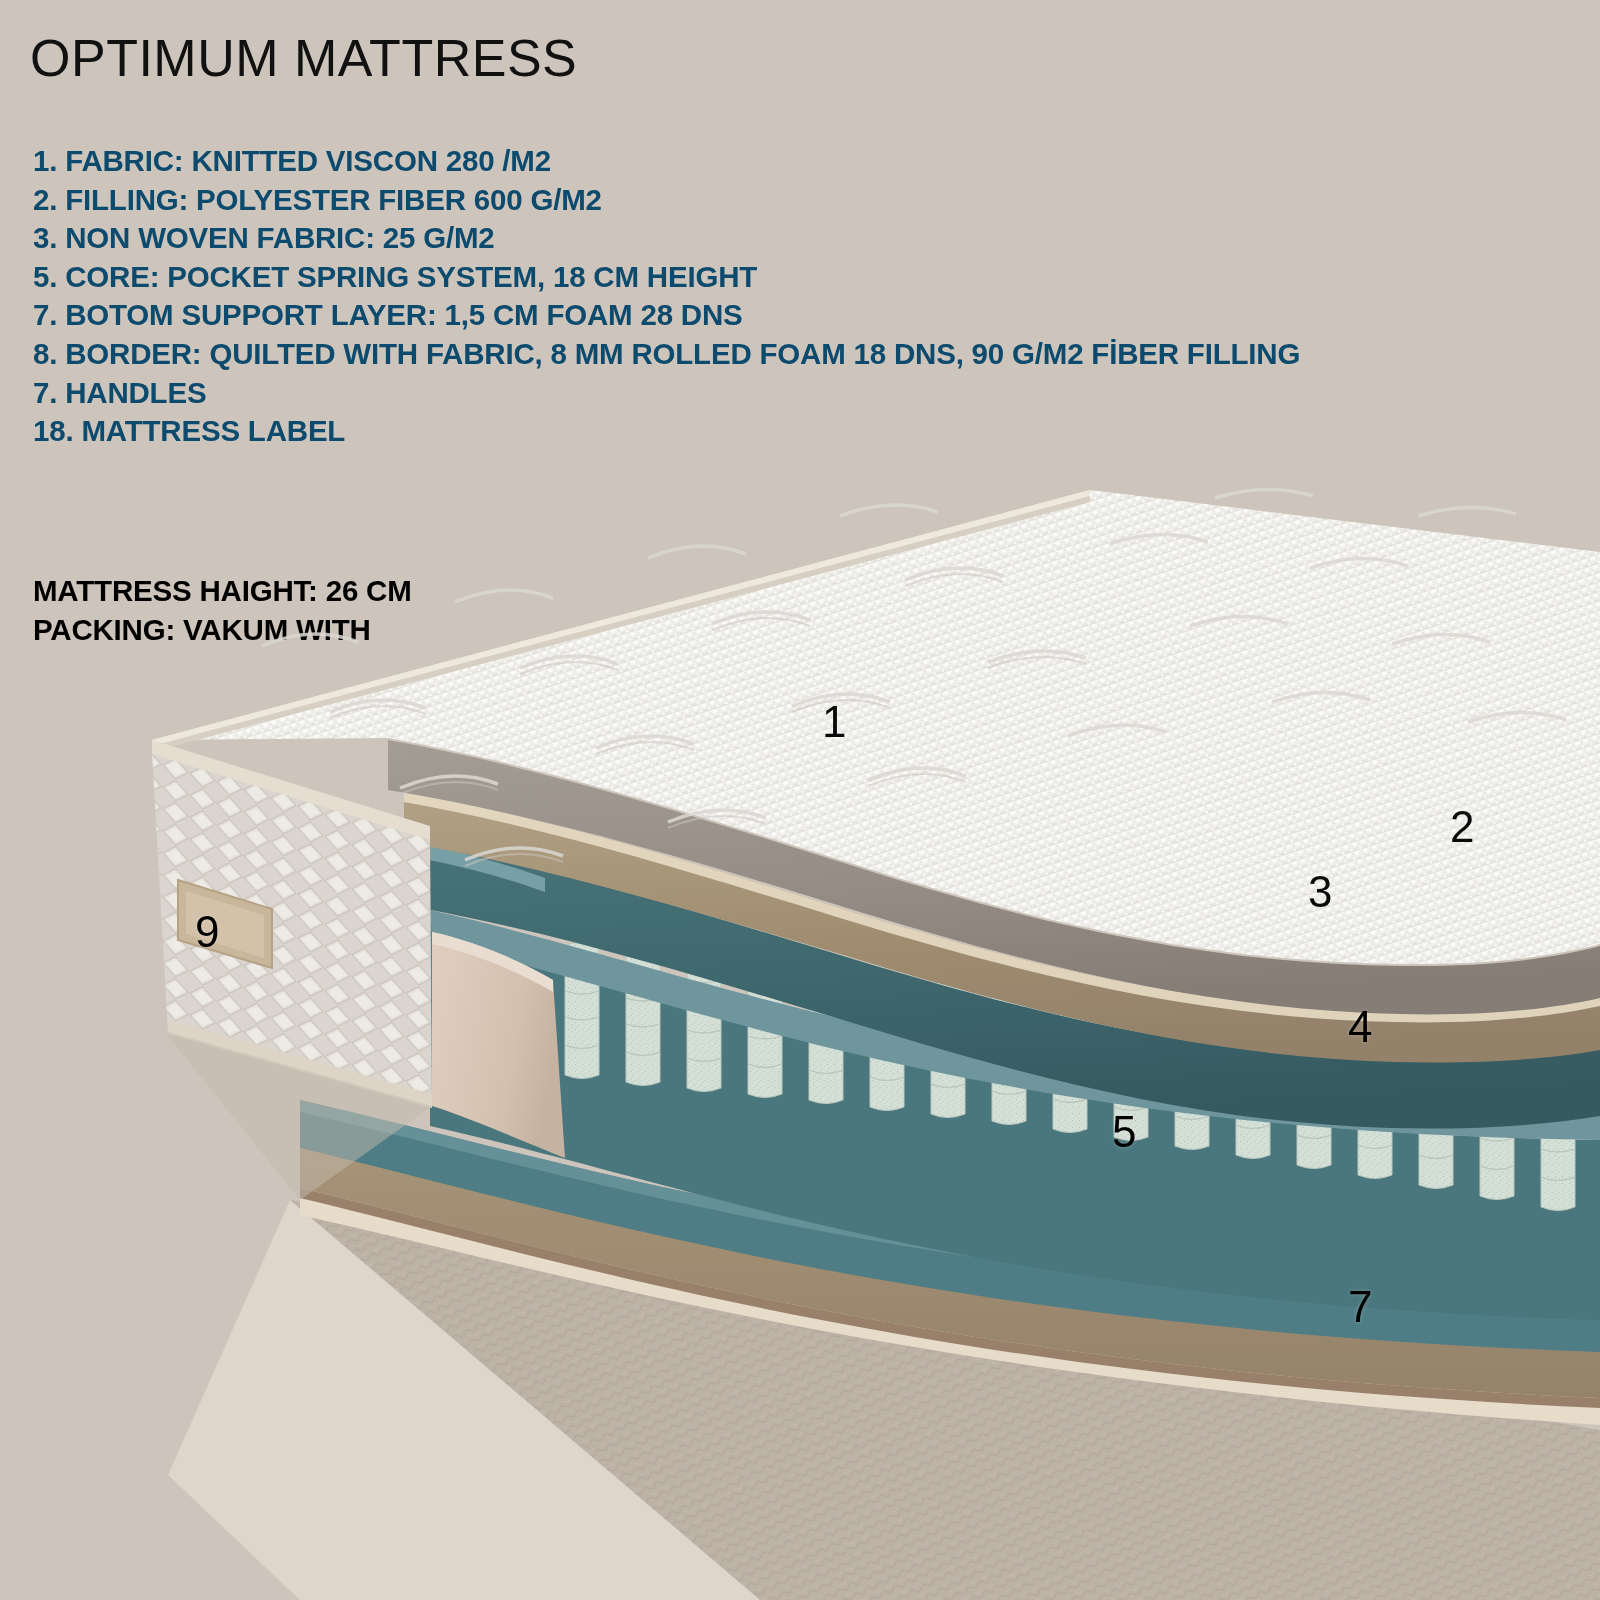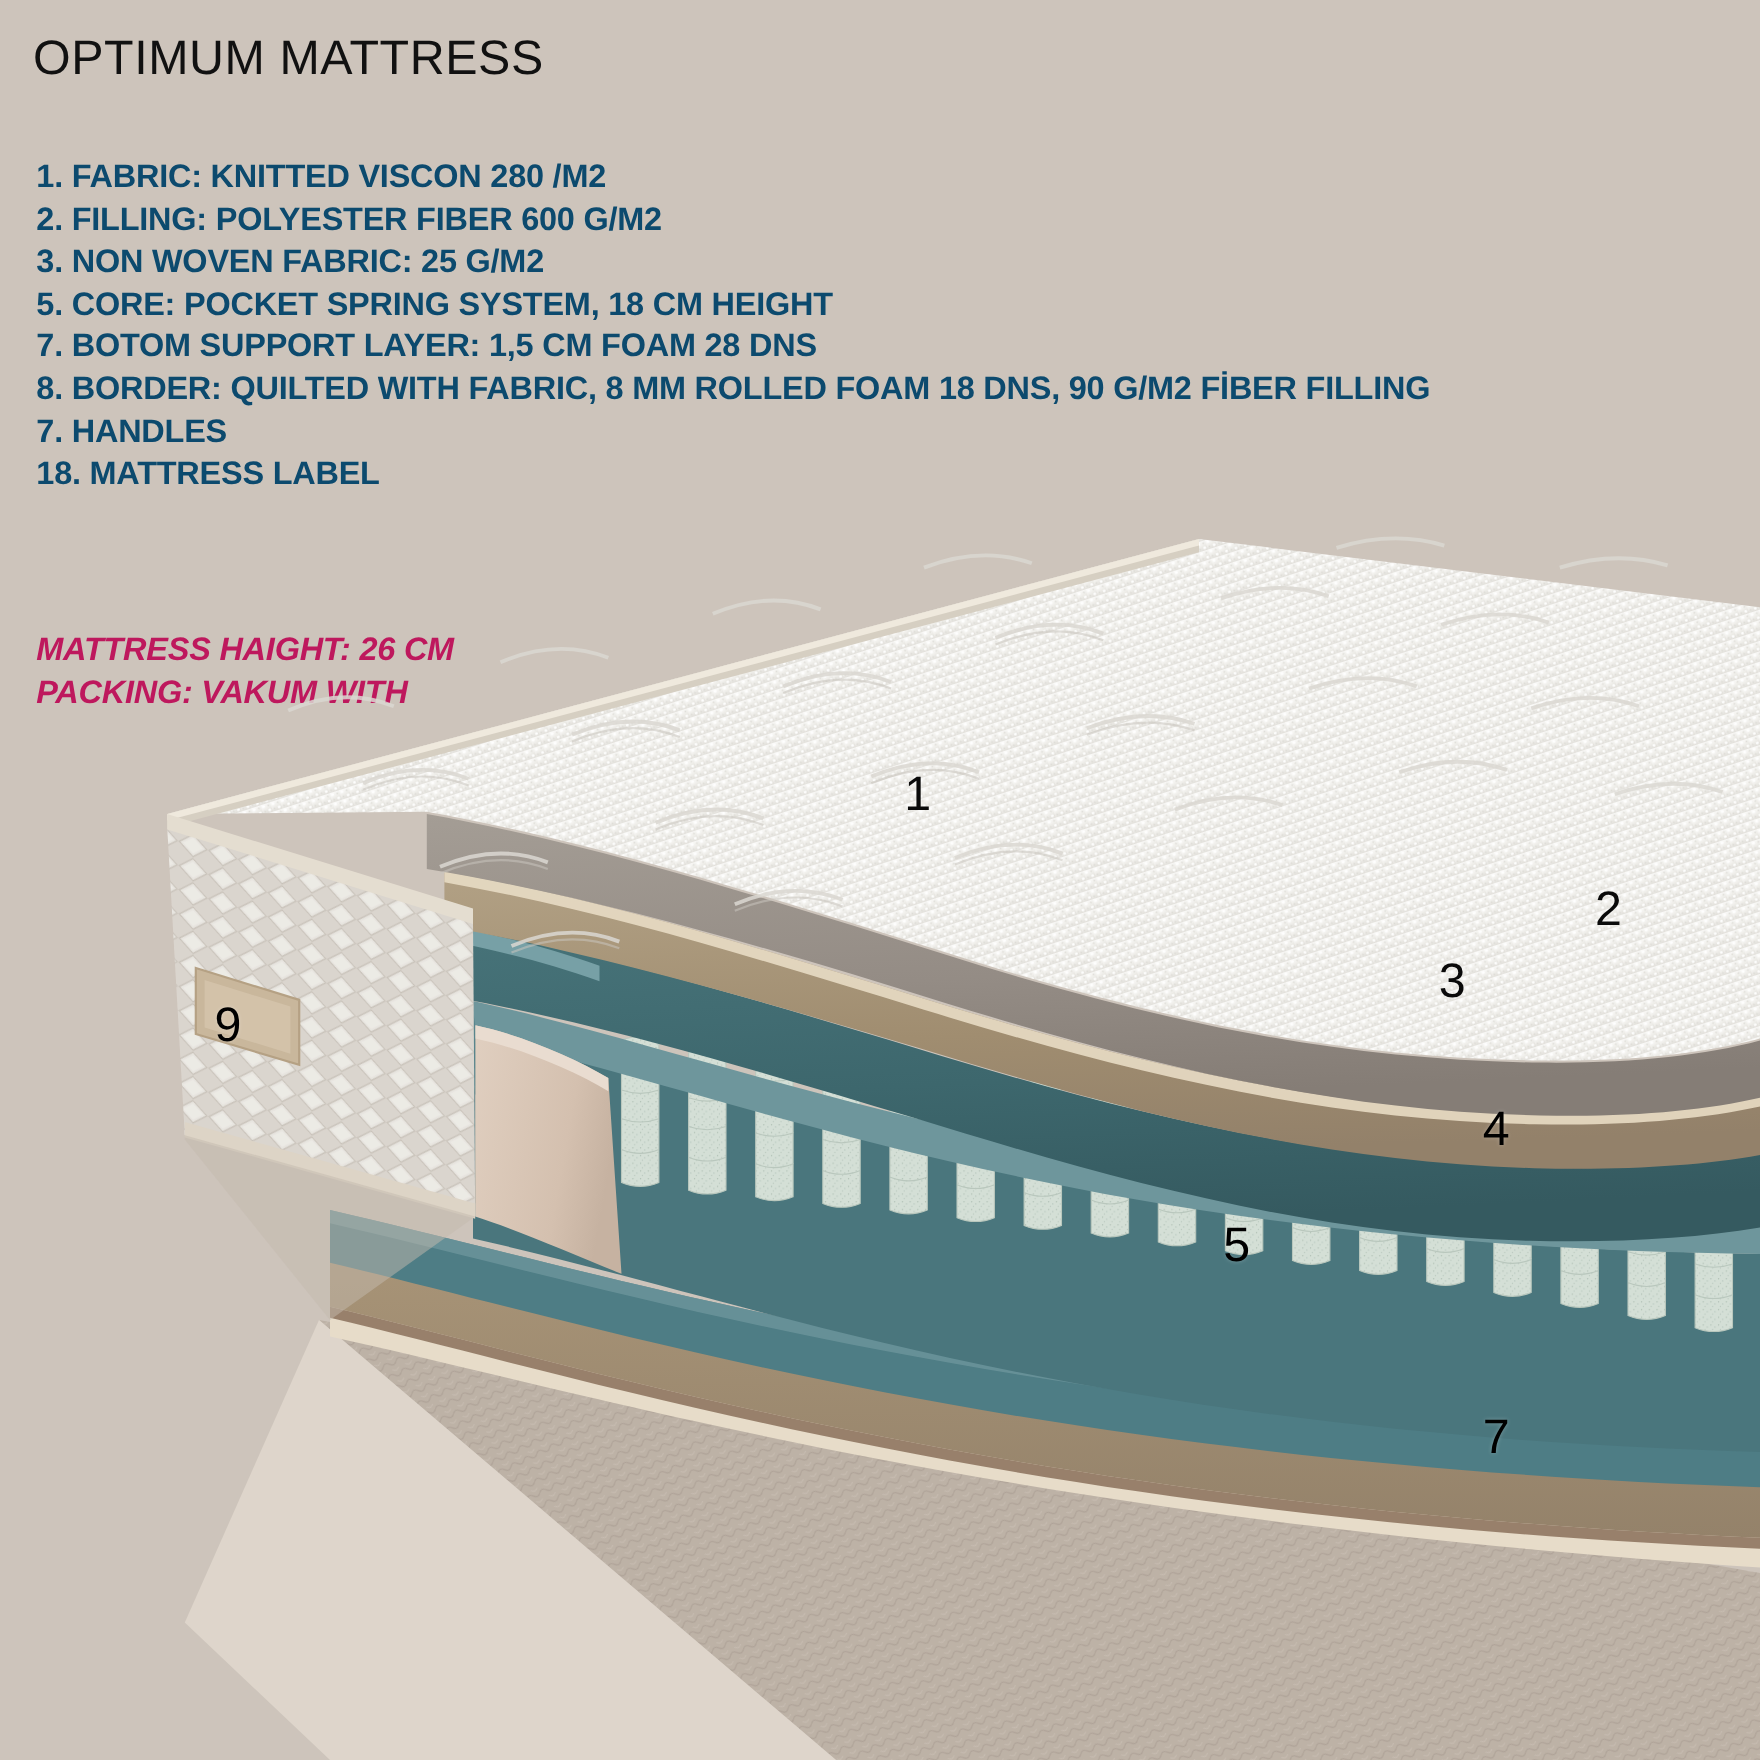--- a/index.html
+++ b/index.html
@@ -16,21 +16,21 @@
     overflow: hidden;
     font-family: "Liberation Sans", sans-serif;
     color: #141414;
   }
 
   
   #title {
     position: absolute;
     left: 30px;
     top: 28px;
-    font-size: 44px;
+    font-size: 52px;
     font-weight: 400;
     letter-spacing: 0.5px;
     color: #111;
     white-space: nowrap;
   }
   #spec-list {
     position: absolute;
     left: 33px;
     top: 142px;
     width: 1350px;
@@ -47,22 +47,21 @@
     position: absolute;
     left: 33px;
     top: 572px;
   }
   .summary-line {
     font-size: 29.5px;
     font-weight: bold;
     line-height: 38.6px;
     letter-spacing: -0.2px;
     white-space: nowrap;
-    color: #be185d;
-    font-style: italic;
+    color: #000000;
   }
 
   
   #illustration {
     position: absolute;
     left: 0;
     top: 440px;
     width: 1600px;
     height: 1160px;
   }

